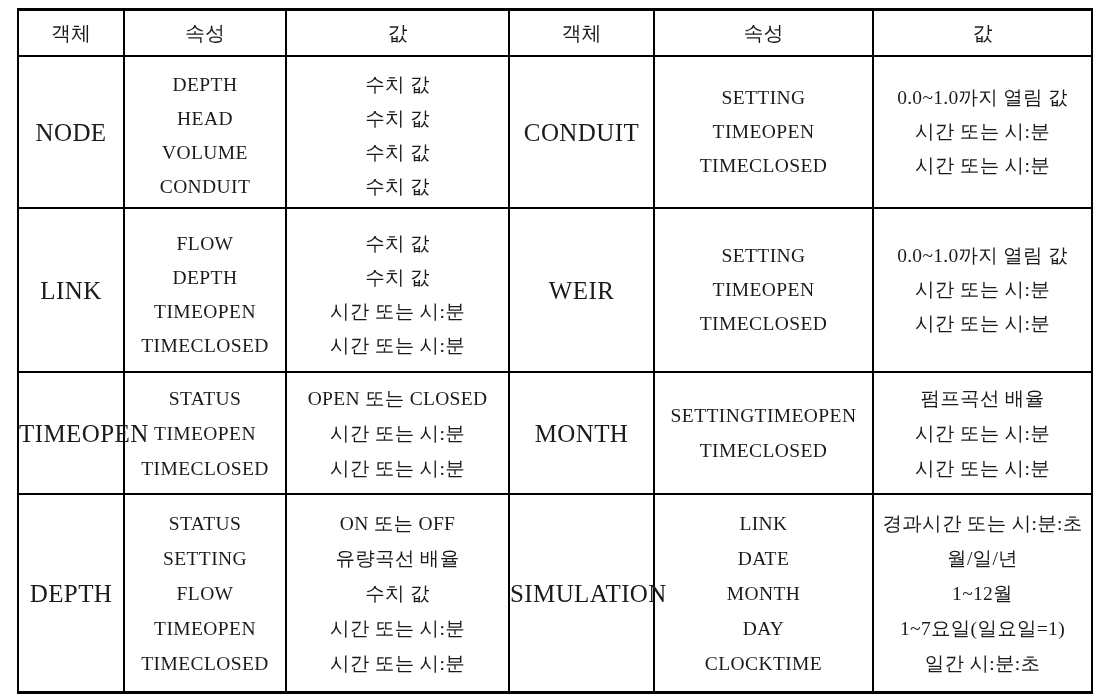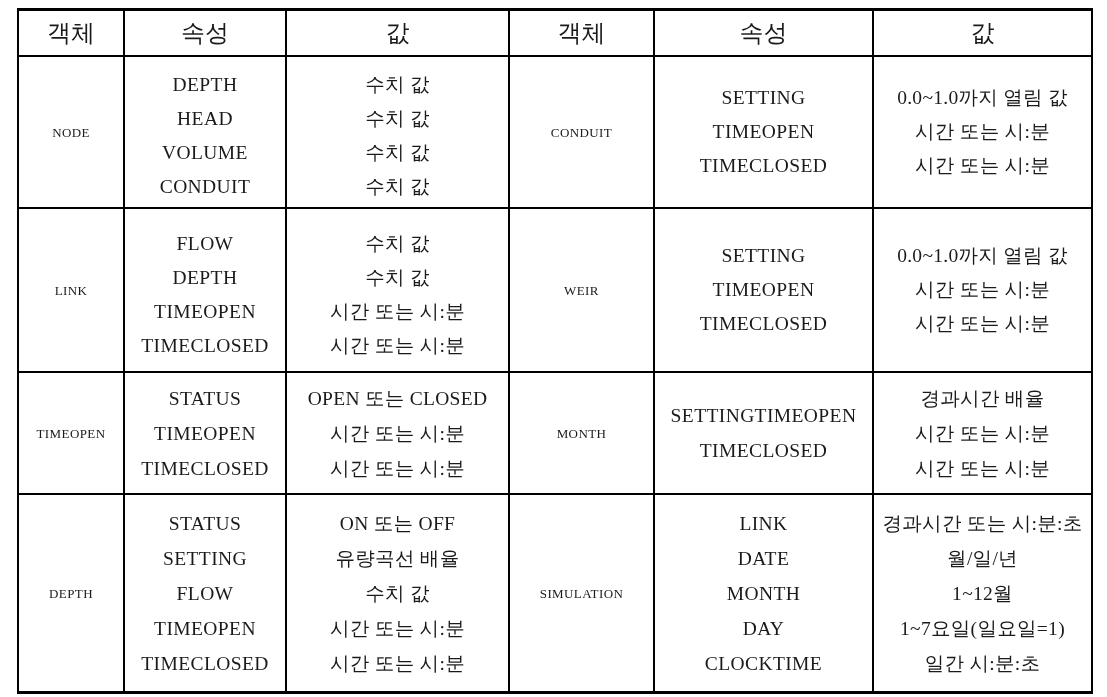--- a/index.html
+++ b/index.html
@@ -51,31 +51,31 @@
   
   col.c-obj-l   { width: 106px; }
   col.c-attr-l  { width: 162px; }
   col.c-val-l   { width: 223px; }
   col.c-obj-r   { width: 145px; }
   col.c-attr-r  { width: 219px; }
   col.c-val-r   { width: 219px; }
 
   thead th {
     height: 44px;
-    font-size: 24px;
+    font-size: 20px;
     border-bottom: 3px double #000;
   }
   thead tr th { border-bottom-width: 3px; border-bottom-style: double; }
 
   tbody td {
     font-size: 19.5px;
   }
 
   .obj-cell {
-    font-size: 13px;
+    font-size: 25px;
     letter-spacing: 0.2px;
   }
 
   .stack {
     display: flex;
     flex-direction: column;
     justify-content: center;
     align-items: center;
   }
   .stack .ln {
@@ -214,21 +214,21 @@
         </td>
         <td class="obj-cell en">MONTH</td>
         <td>
           <div class="stack">
             <span class="ln en">SETTINGTIMEOPEN</span>
             <span class="ln en">TIMECLOSED</span>
           </div>
         </td>
         <td>
           <div class="stack">
-            <span class="ln kr">경과시간 배율</span>
+            <span class="ln kr">펌프곡선 배율</span>
             <span class="ln kr">시간 또는 시:분</span>
             <span class="ln kr">시간 또는 시:분</span>
           </div>
         </td>
       </tr>
 
       <tr class="r-pump">
         <td class="obj-cell en">DEPTH</td>
         <td>
           <div class="stack">

